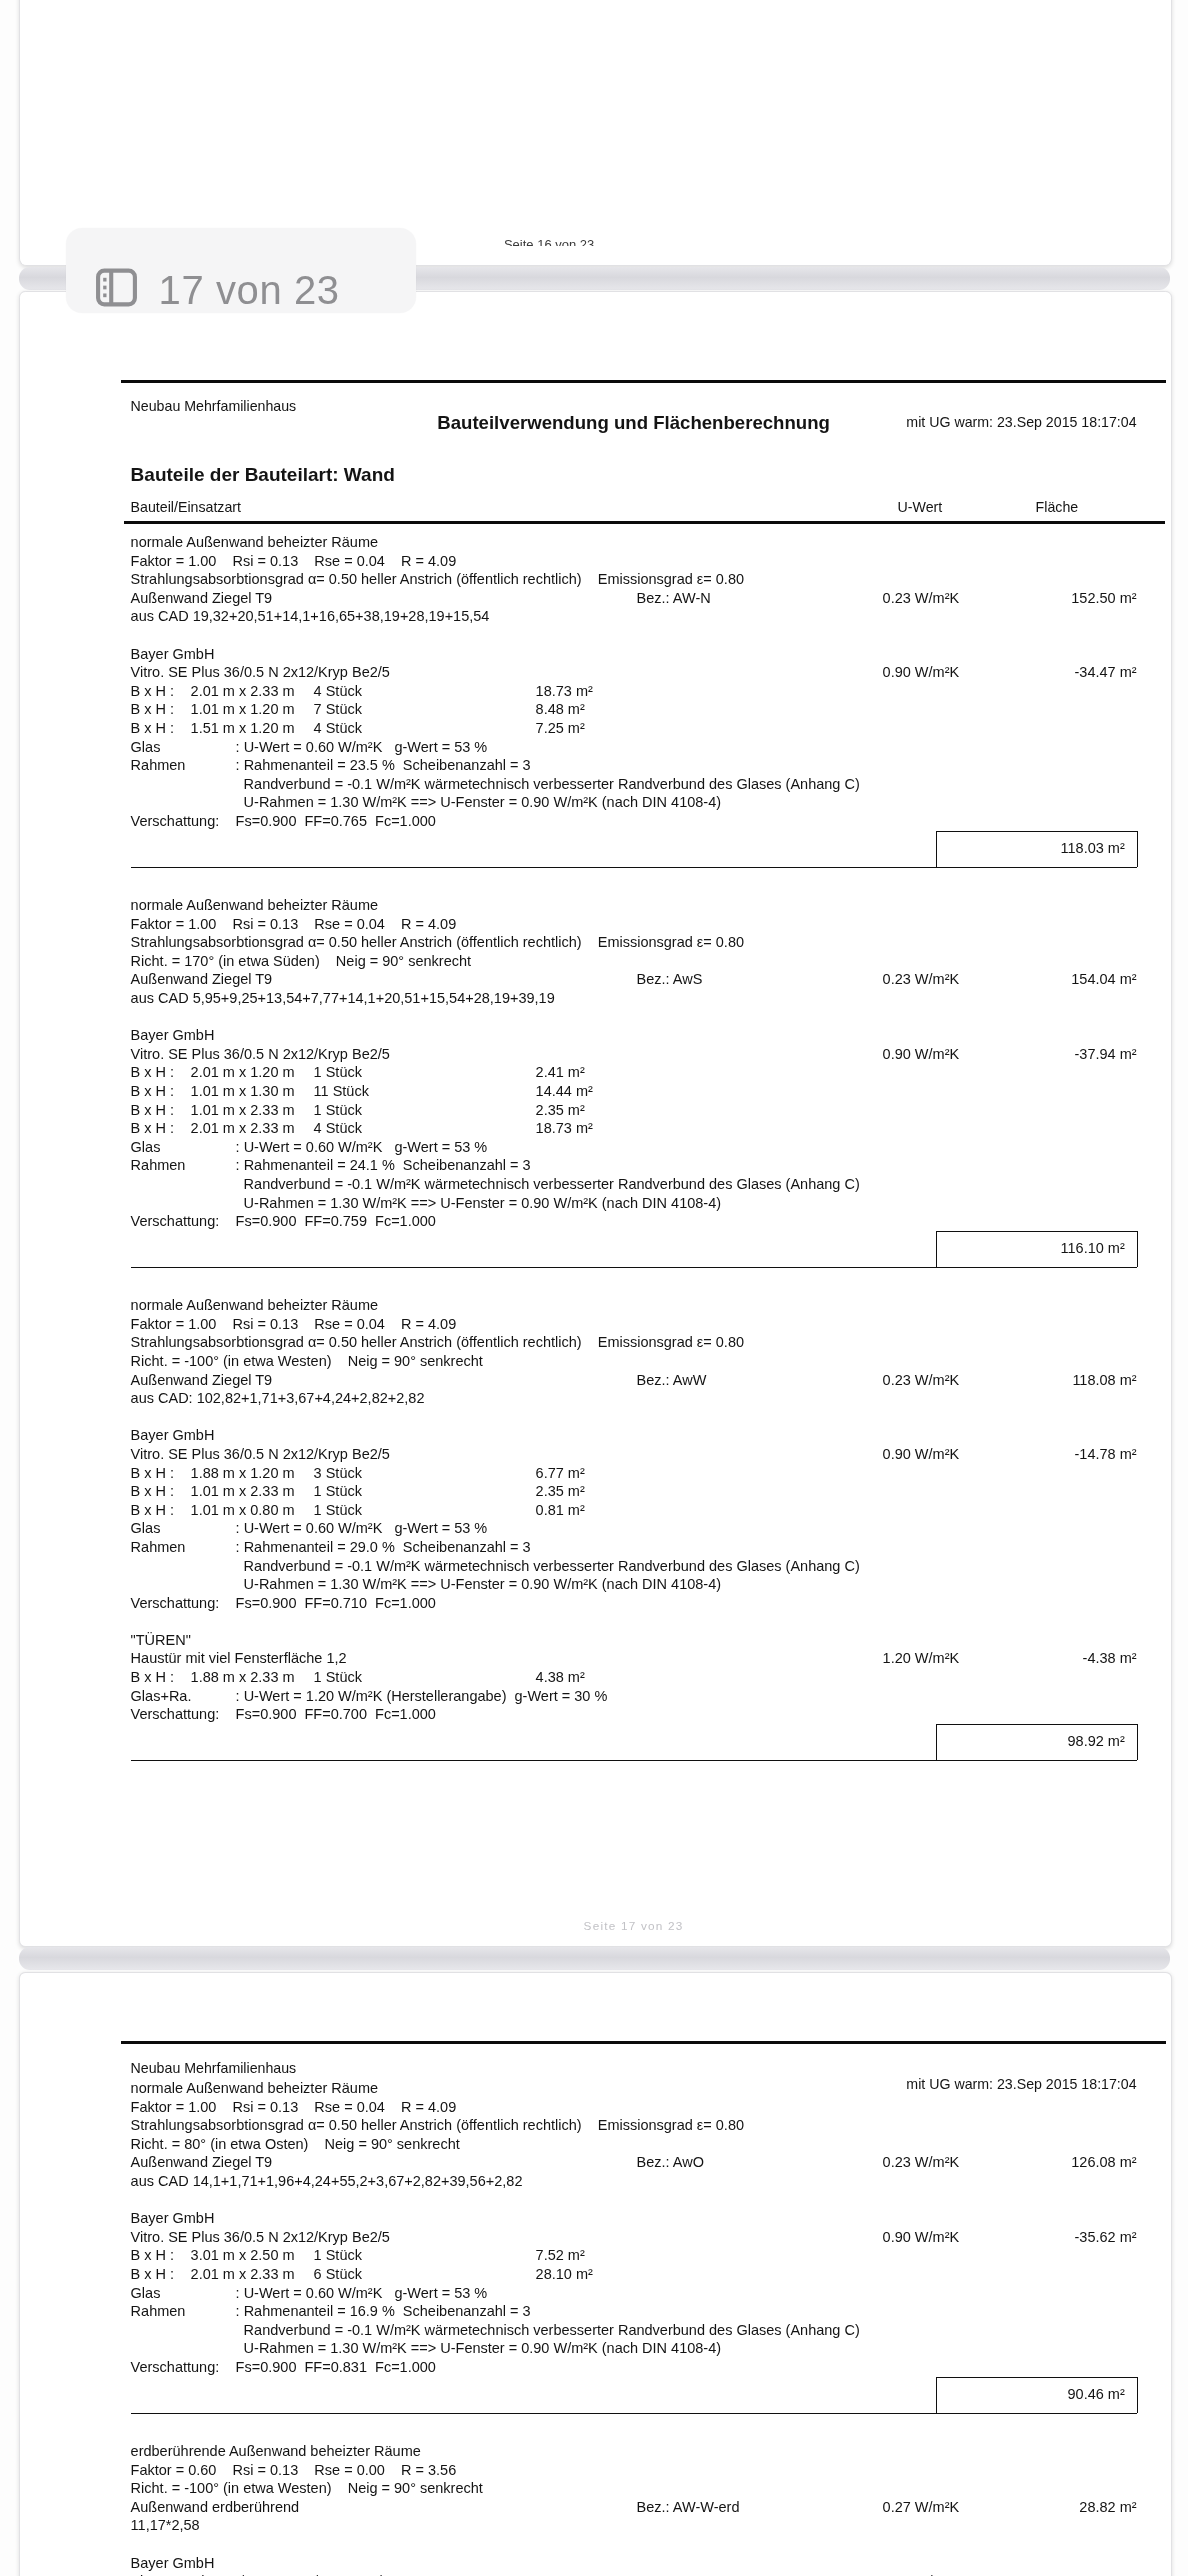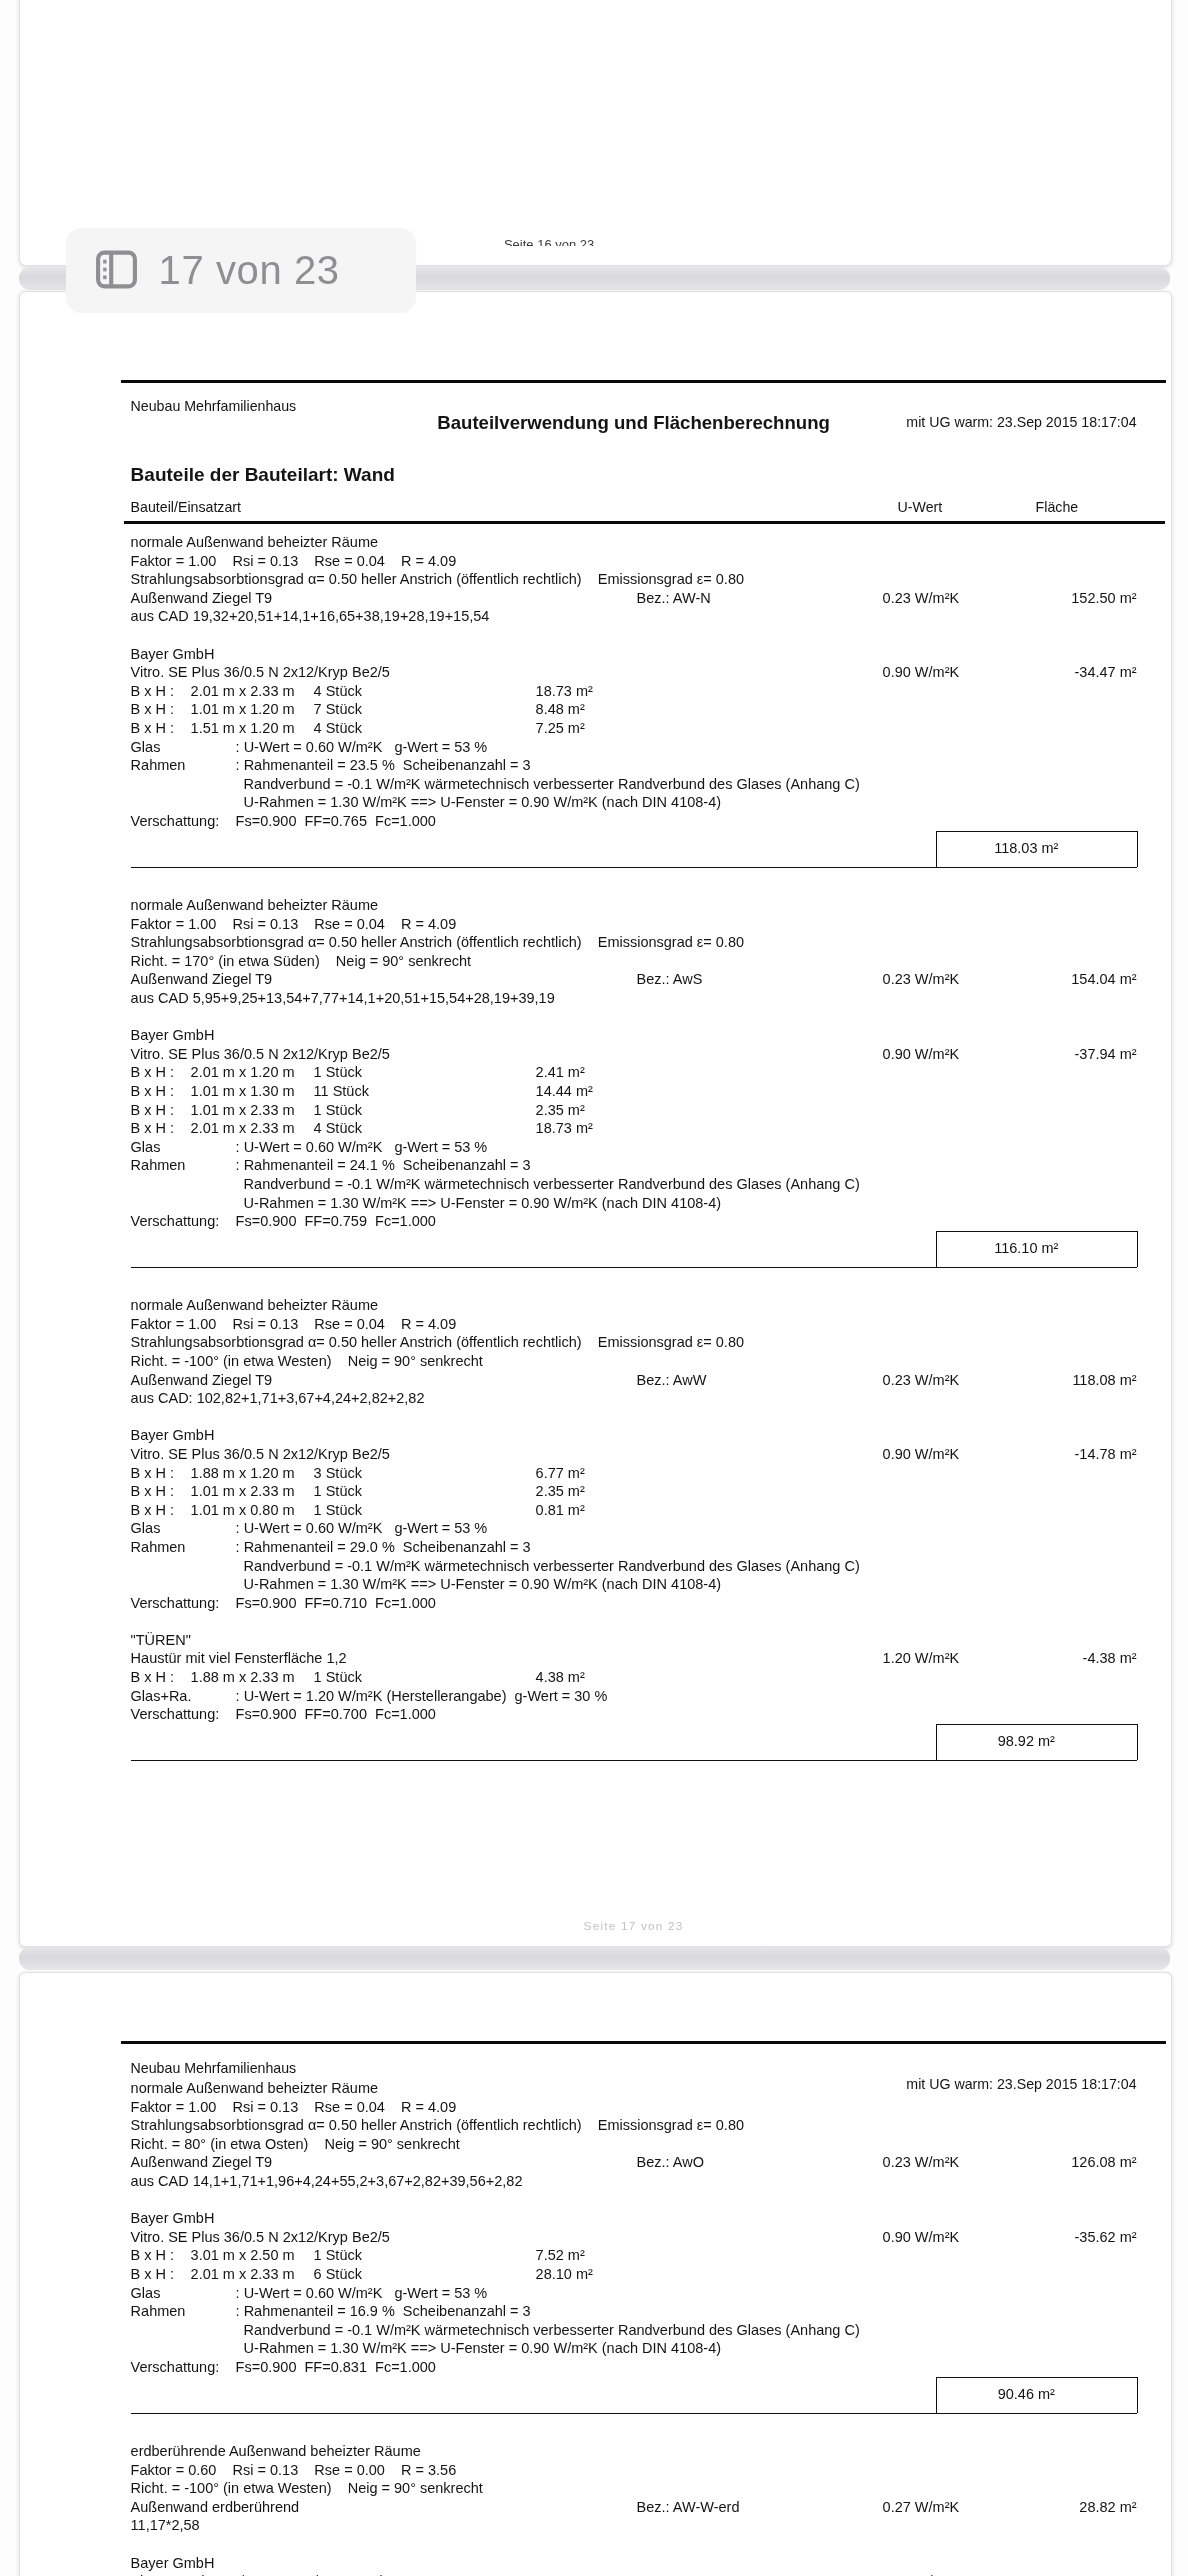--- a/index.html
+++ b/index.html
@@ -27,21 +27,21 @@
     position:absolute;left:-46px;width:100%;top:246px;height:8.7px;overflow:hidden;
     text-align:center;font-size:13px;color:#3a3a3a;
   }
   .p17footer{
     position:absolute;left:0;width:100%;top:1627px;text-align:center;
     font-size:11.8px;color:#c2c2c6;letter-spacing:1.2px;
   }
   .page-badge{
     position:absolute;left:66px;top:228px;width:350px;height:85px;
     background:#f5f5f6;border-radius:16px;z-index:30;
-    display:flex;align-items:center;padding-left:27px;box-sizing:border-box;gap:18.6px;
+    display:flex;align-items:flex-end;padding-left:27px;box-sizing:border-box;gap:18.6px;
     box-shadow:0 0 0 0.6px rgba(0,0,0,.015);
   }
   .page-badge .label{font-size:40px;color:#8f8f92;letter-spacing:0.6px;}
   .caret{position:absolute;left:359px;top:239px;font-size:18.6px;color:#4a4a4a;z-index:5;}
   
   .content{position:absolute;left:95px;width:1006px;top:0;height:100%;color:#141414;margin-left:16px;}
   .docrule{position:absolute;height:2.5px;background:#0b0b0b;}
   .rule-top{top:88px;left:-10px;width:1045px;}
   .rule-cols{top:229px;left:-6.2px;width:1041px;}
   .p18 .rule-top{top:68px;}
@@ -63,21 +63,21 @@
   .cc1{display:inline-block;width:60px;}
   .cc2{display:inline-block;width:123px;}
   .cc3{display:inline-block;width:222px;}
   .bezrow .bz{position:absolute;left:506px;}
   .bezrow .uw{position:absolute;left:752px;}
   .bezrow .fl{position:absolute;right:0;}
   .row.total{height:36px;border-bottom:1.9px solid #101010;margin-bottom:28.5px;}
   .tbox{
     position:absolute;right:-1.2px;top:0;width:202px;height:36px;box-sizing:border-box;
     border:1.9px solid #101010;border-bottom:none;
-    text-align:center;line-height:33px;padding-right:21px;
+    text-align:right;line-height:33px;padding-right:12px;
   }
 </style>
 </head>
 <body>
 
 <div class="page-card page16">
   <div class="p16footer">
     <span>Seite 16 von 23</span>
   </div>
 </div>

